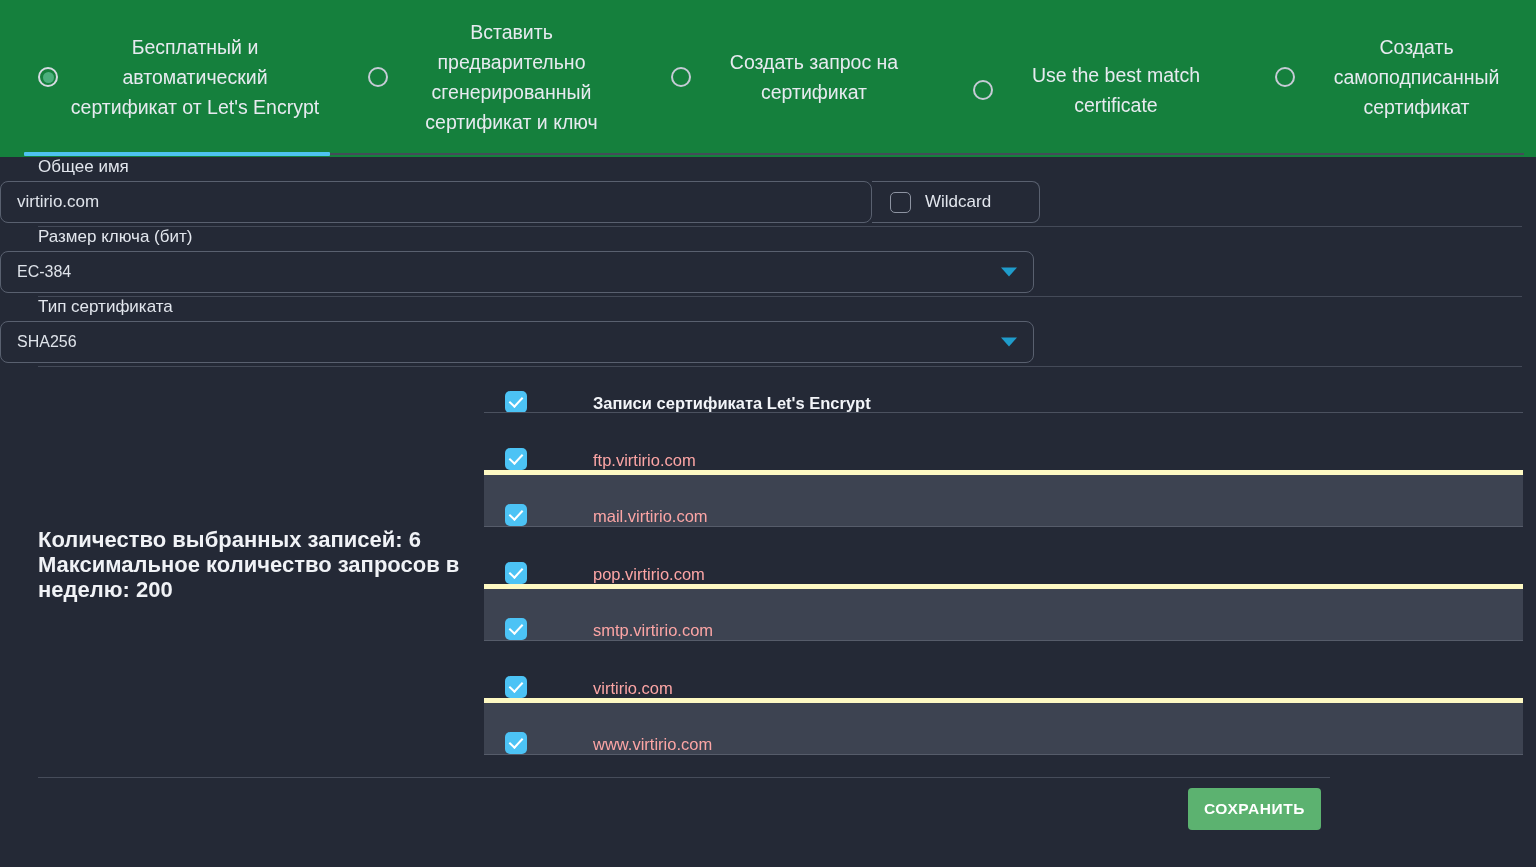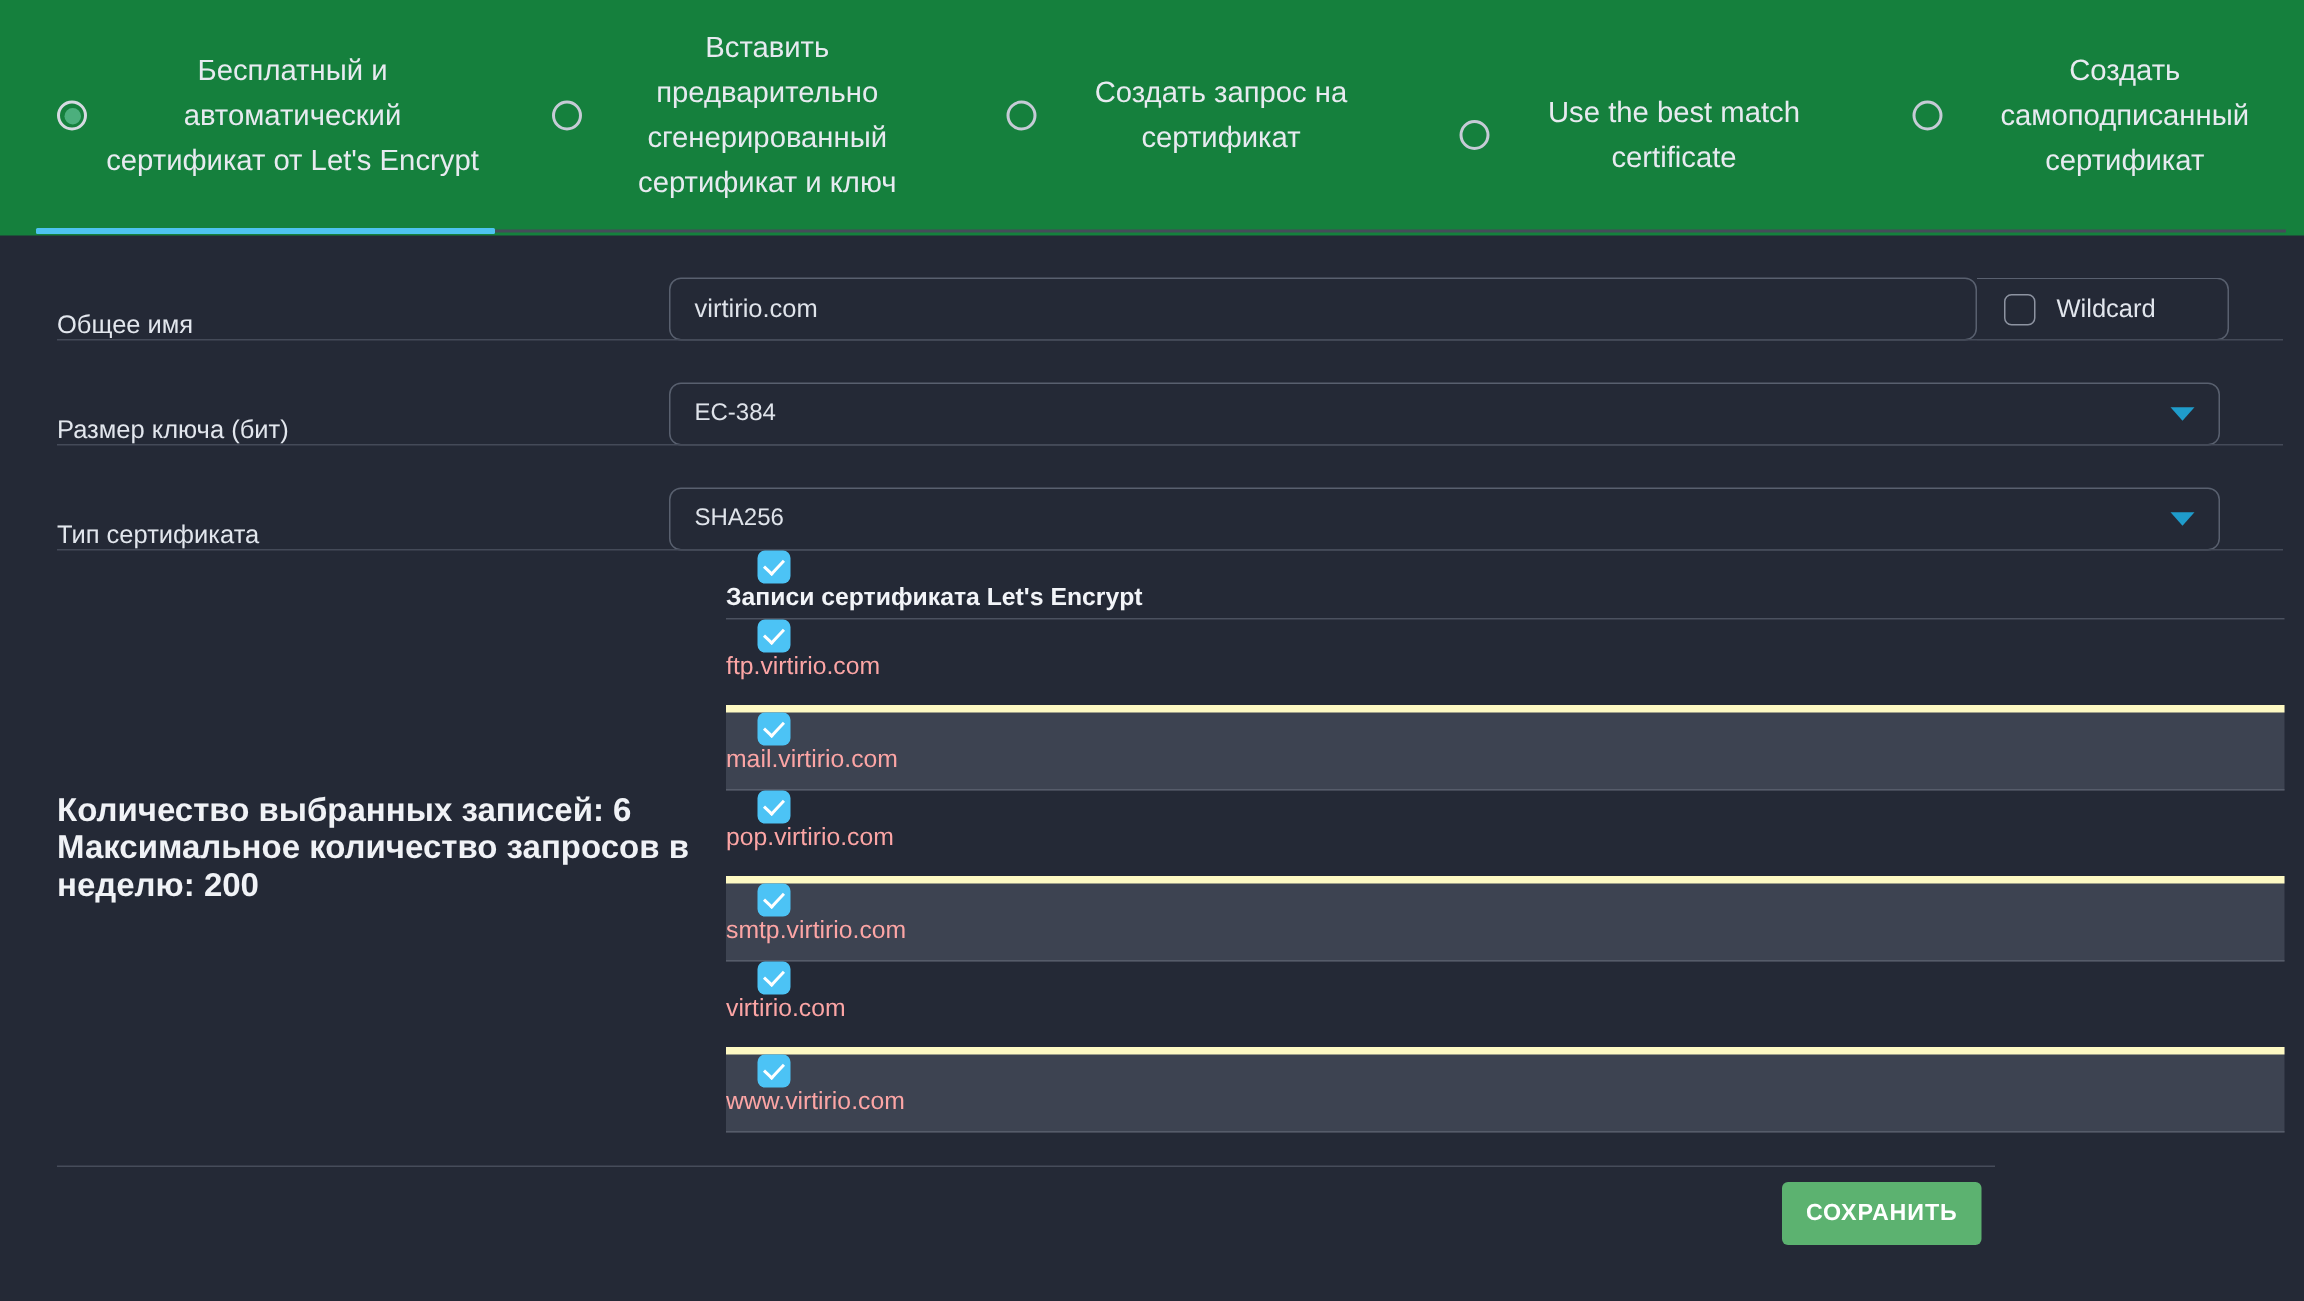--- a/index.html
+++ b/index.html
@@ -95,22 +95,23 @@
   }
 
   
   .form {
     width: 1536px;
     padding-top: 0;
   }
   .frow {
     position: relative;
     display: flex;
-    align-items: flex-end;
+    align-items: flex-start;
     height: 70px;
+    flex-direction: column;
   }
   .frow::after {
     content: "";
     position: absolute;
     left: 38px;
     right: 14px;
     bottom: 0;
     height: 1px;
     background: #444a58;
   }
@@ -199,24 +200,23 @@
     color: #f0f2f6;
     width: 430px;
   }
   .records-list {
     flex: 1 1 auto;
     padding-top: 0;
   }
   .rrow {
     position: relative;
     display: flex;
-    align-items: flex-start;
+    align-items: flex-end;
     height: 57px;
     width: 1039px;
-    flex-direction: column;
   }
   .rrow.header { height: 46px; }
   .rrow.header::after {
     content: "";
     position: absolute;
     left: 0; right: 0; bottom: 0;
     height: 1px;
     background: #4b515f;
   }
   .rrow.striped {

